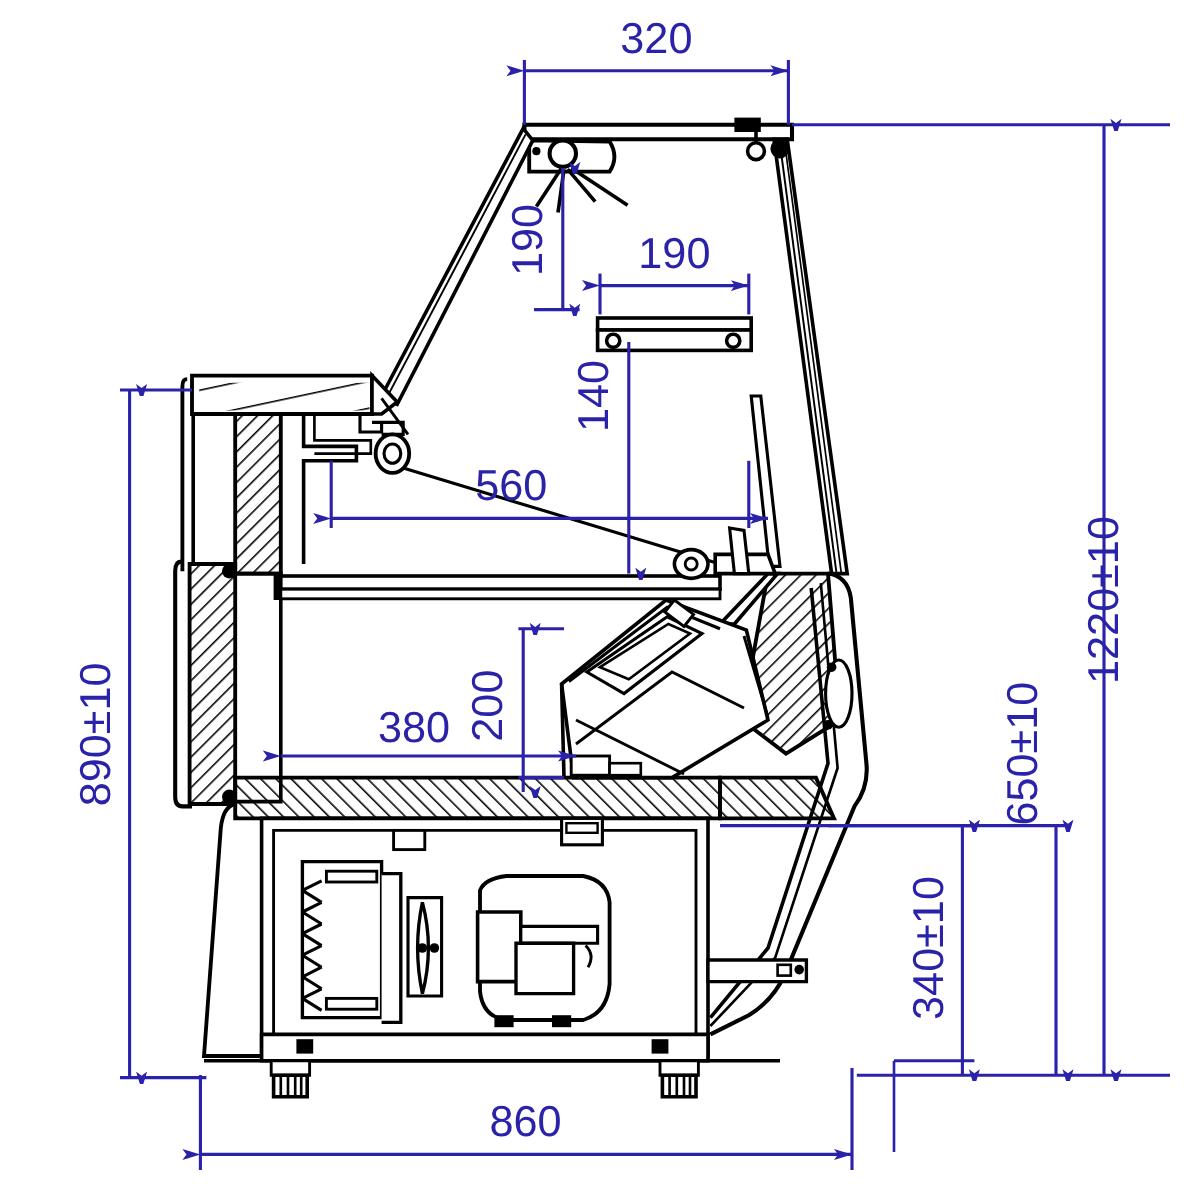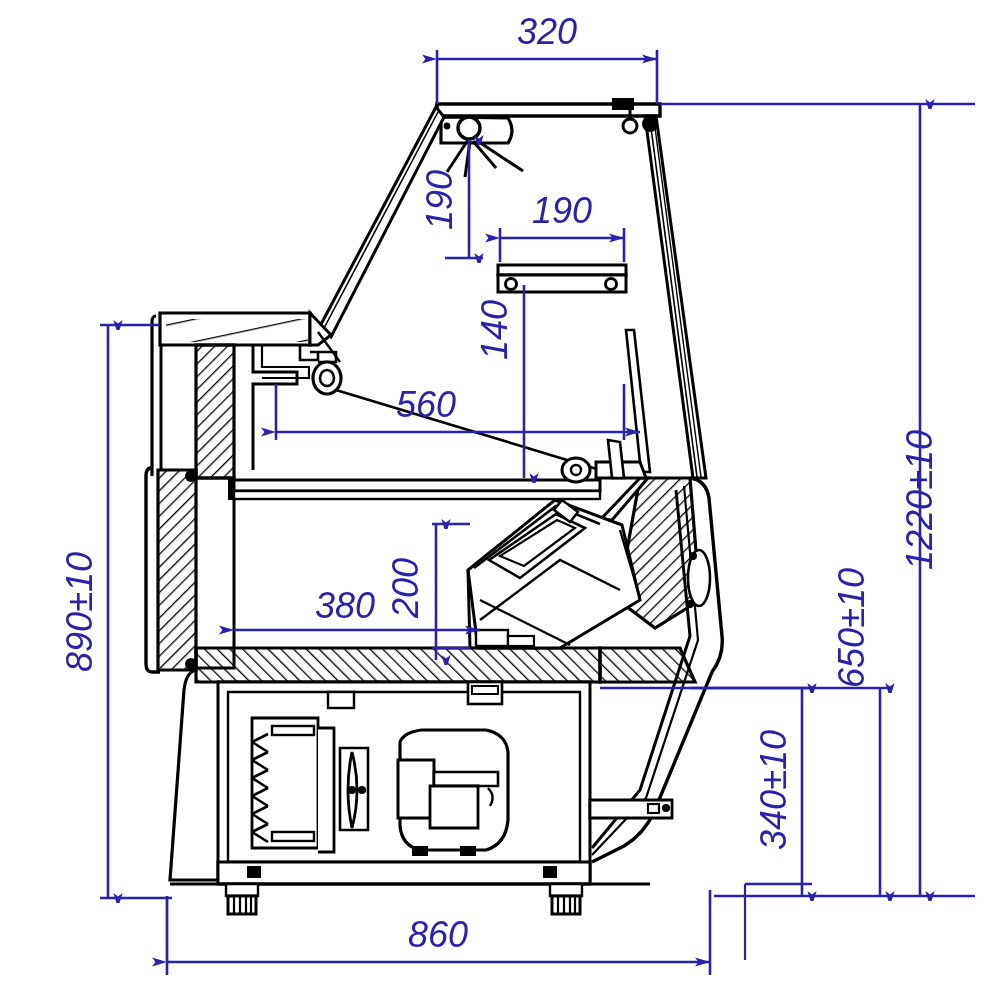--- a/index.html
+++ b/index.html
@@ -1,19 +1,19 @@
 <!DOCTYPE html>
 <html><head>
 <meta charset="utf-8">
 <title>Technical Drawing</title>
 <style>
   html,body{margin:0;padding:0;background:#ffffff;}
   body{width:1000px;height:1000px;overflow:hidden;
        font-family:"Liberation Sans", sans-serif;}
-  #stage{position:relative;width:1000px;height:788px;background:#fff;font-style:italic;}
+  #stage{position:relative;width:1000px;height:788px;background:#fff;}
   svg{display:block;}
   .dimtxt{fill:#2a22a8;font-family:"Liberation Sans",sans-serif;font-size:36px;}
 </style>
 </head>
 <body>
 
 <div id="stage">
 <svg width="1000" height="1000" viewBox="0 0 1000 1000">
 
   <defs>

